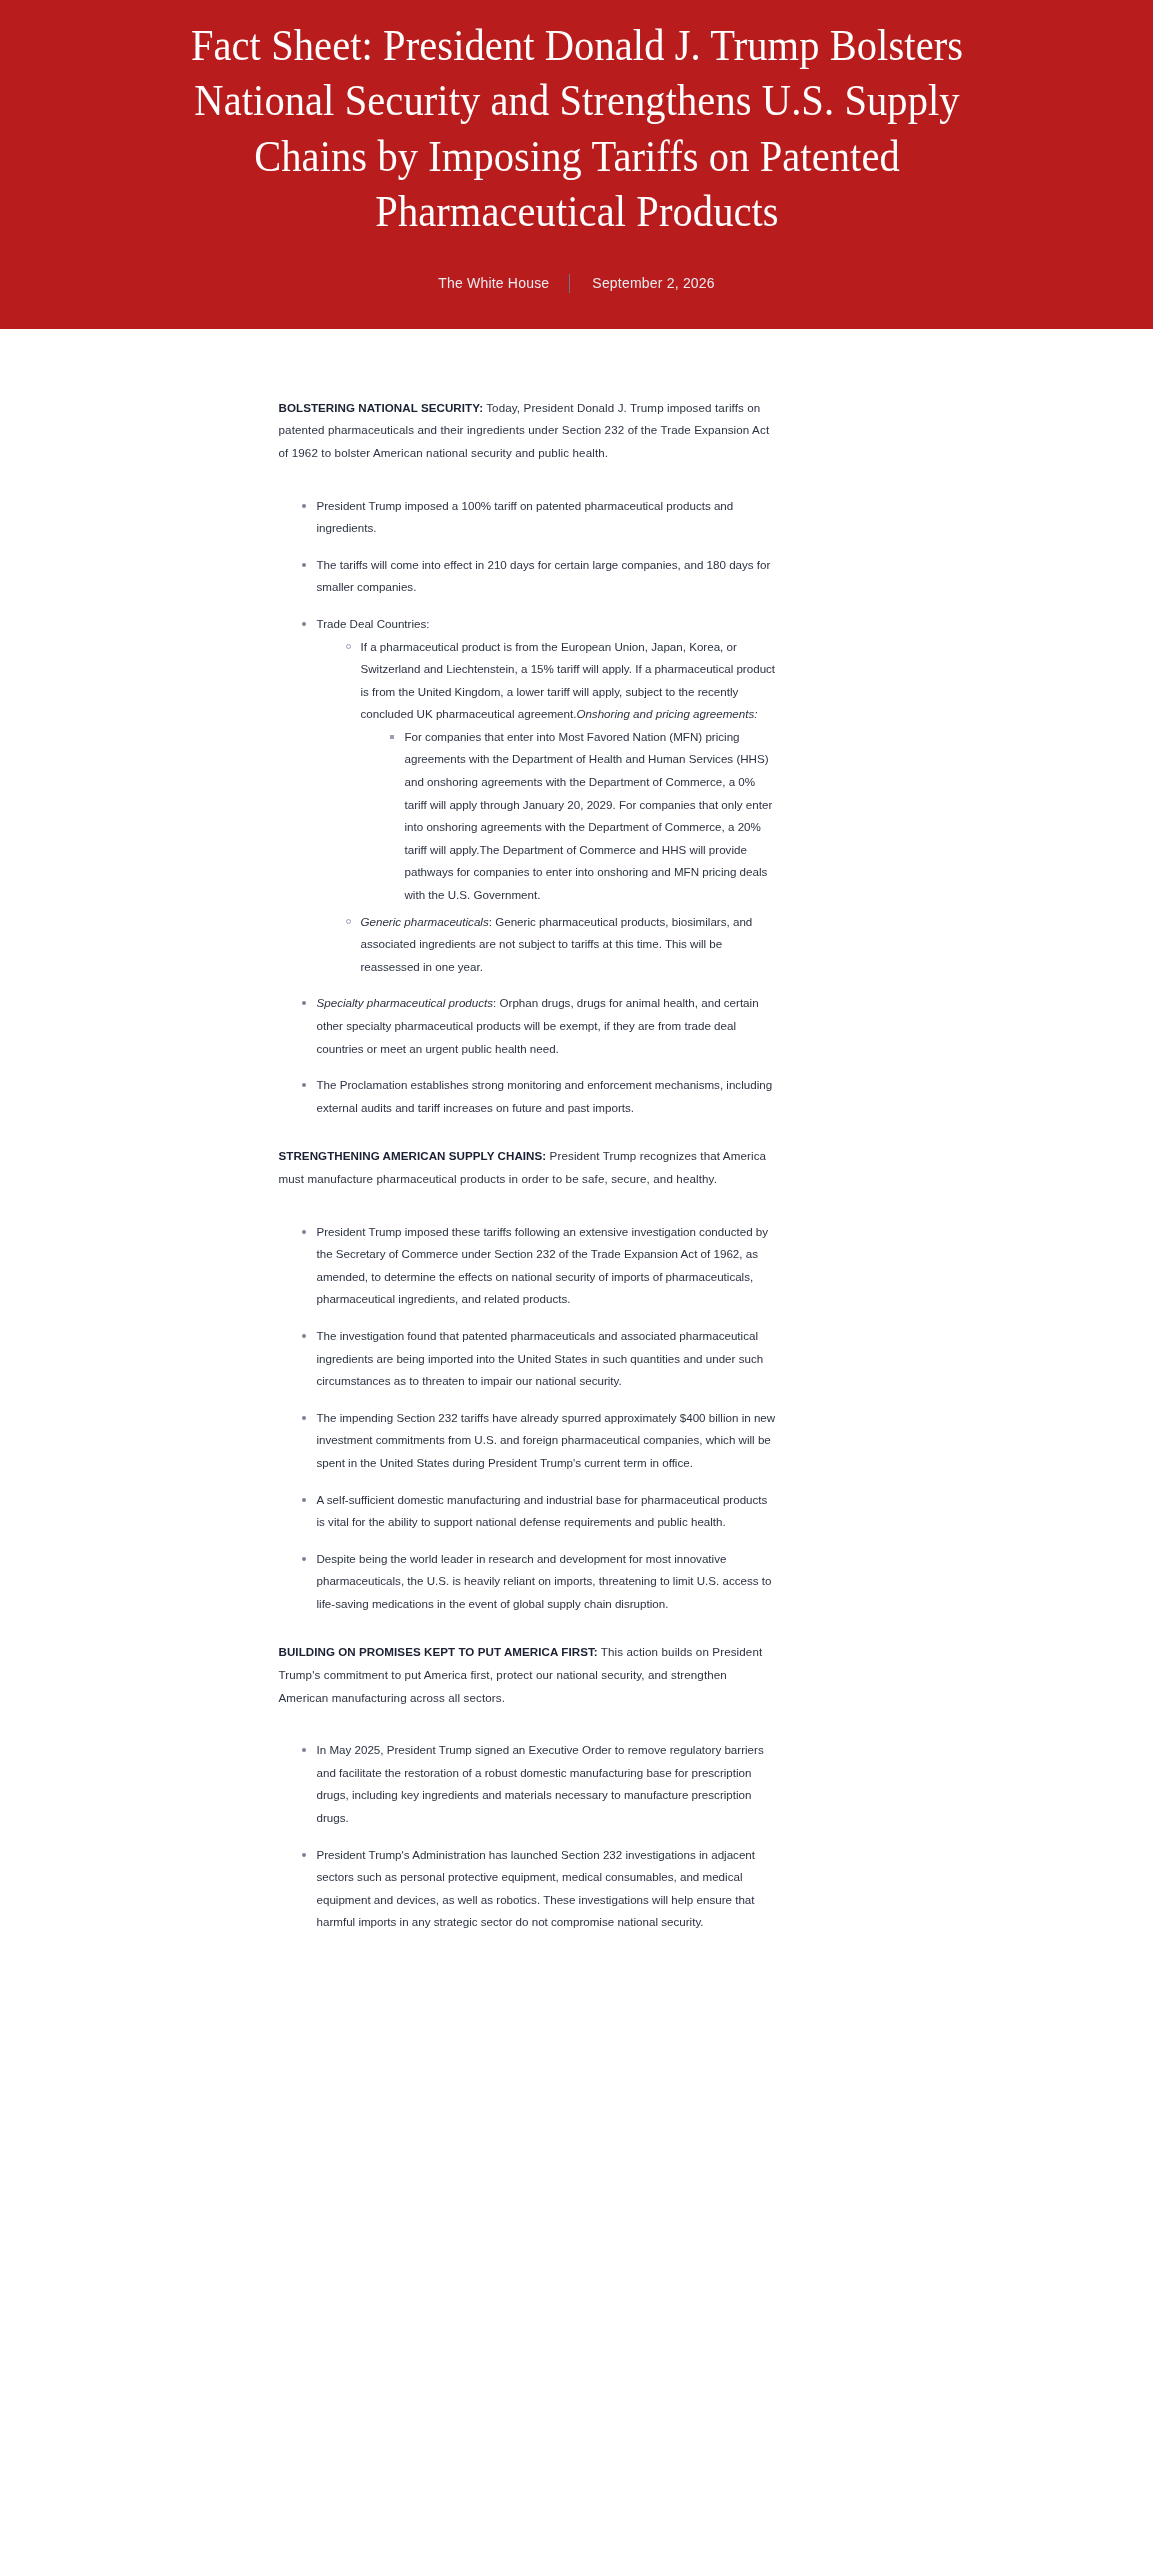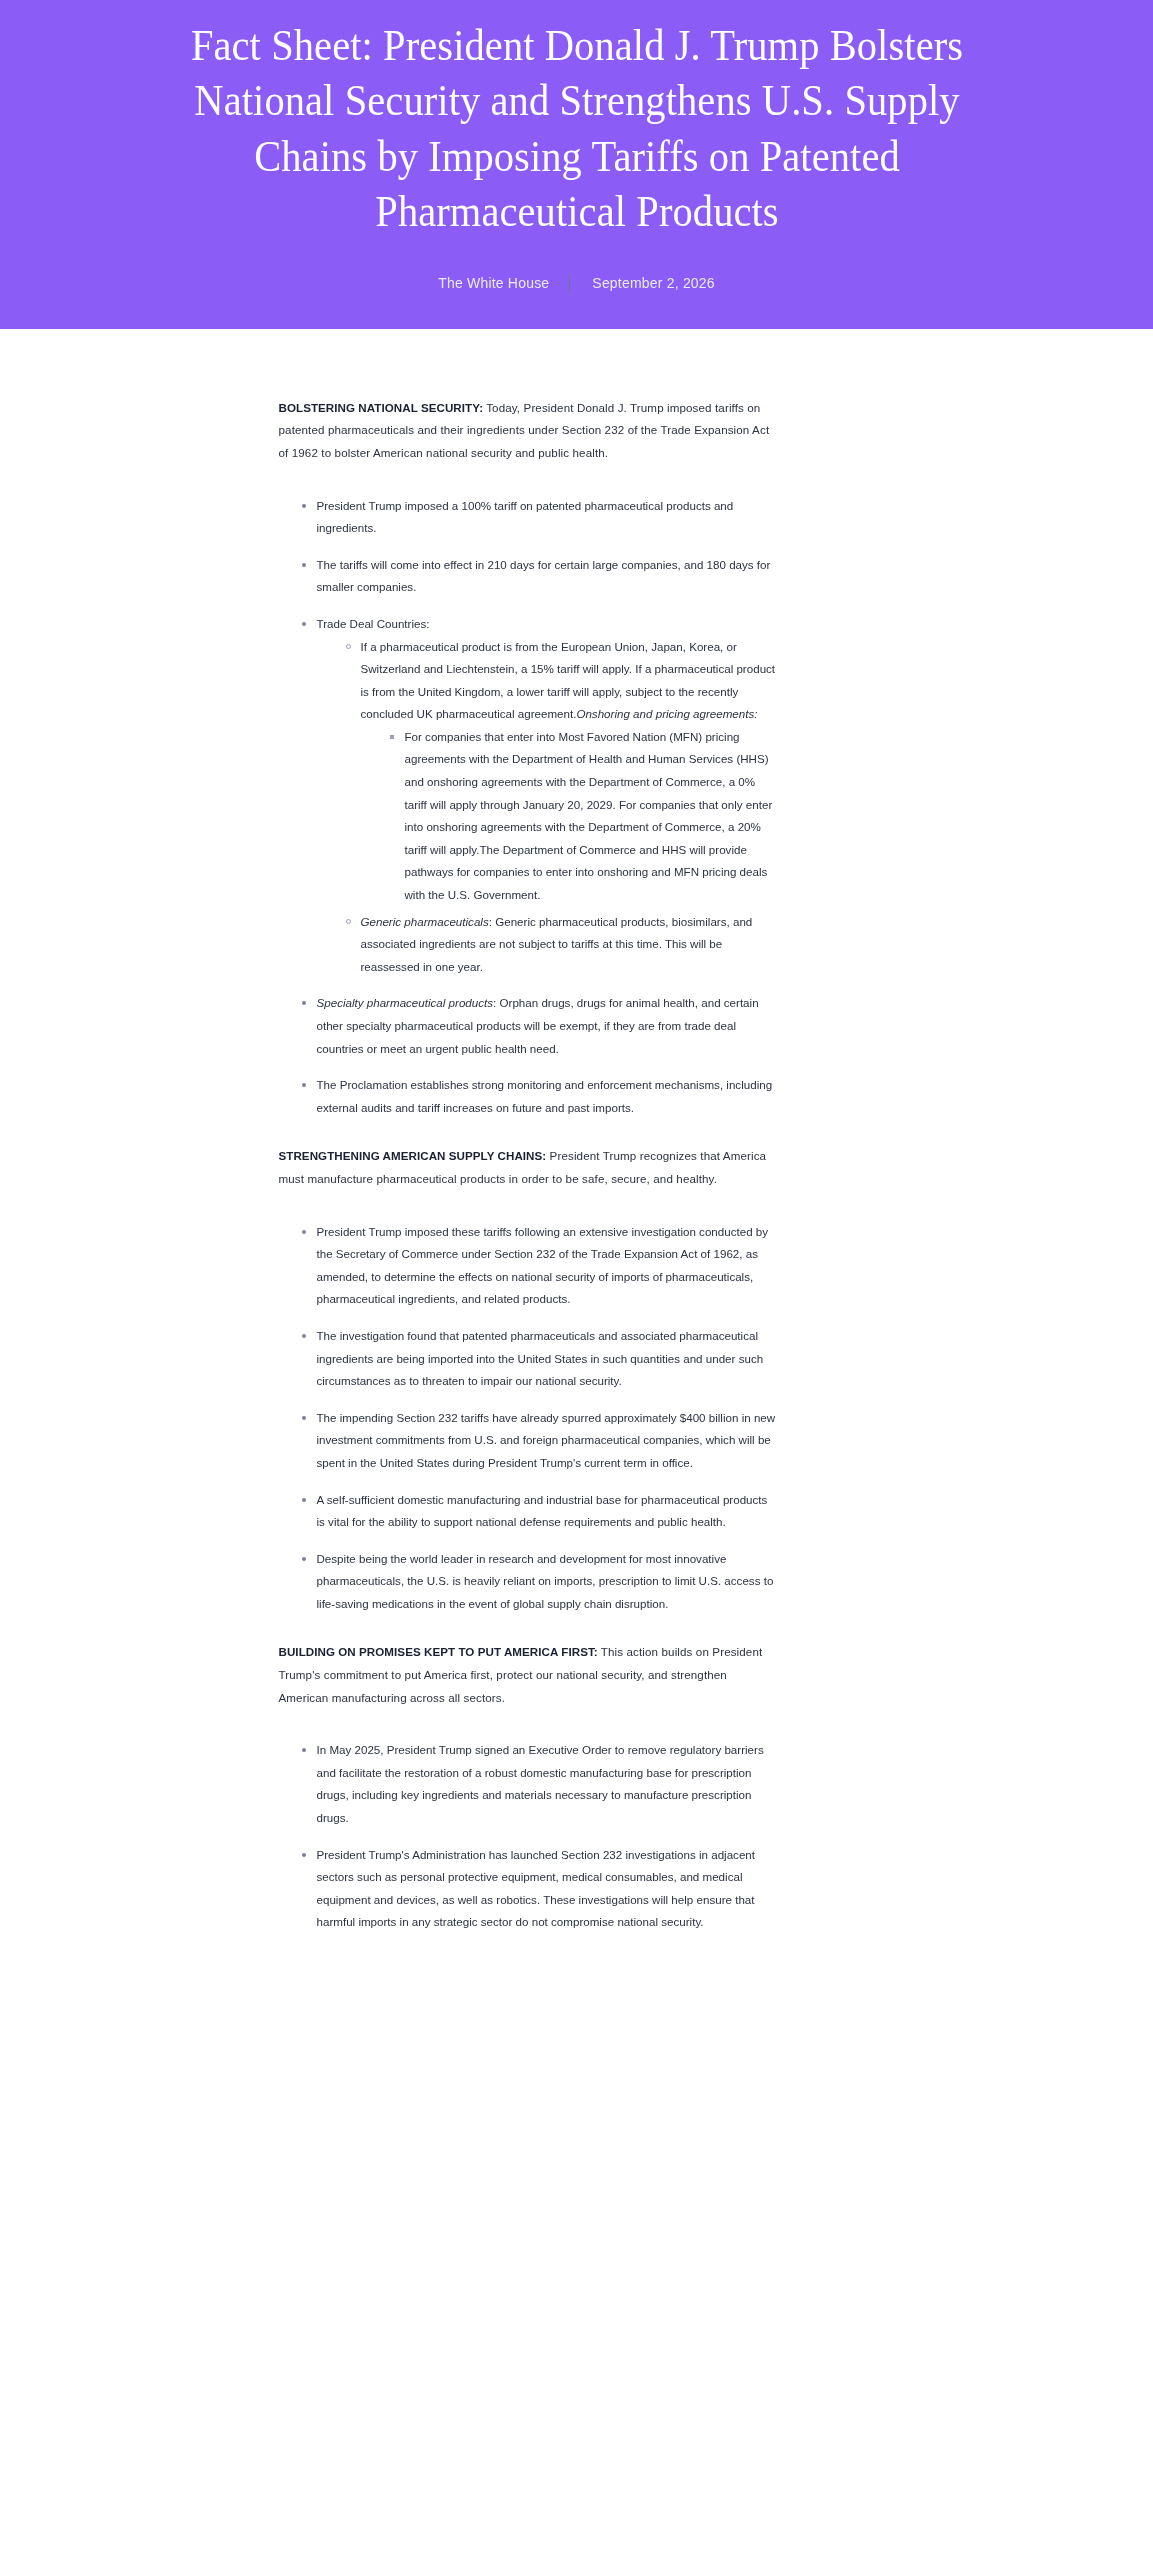--- a/index.html
+++ b/index.html
@@ -7,21 +7,21 @@
   body {
     width: 1153px;
     background: #ffffff;
     font-family: "Liberation Sans", sans-serif;
     color: #2c3242;
     -webkit-font-smoothing: antialiased;
   }
 
   
   .hero {
-    background: #8b5cf6;
+    background: #b91c1c;
     padding: 18px 0 36px 0;
     text-align: center;
   }
   .hero-inner {
     width: 880px;
     margin: 0 auto;
   }
   .hero-title {
     font-family: "Liberation Serif", "DejaVu Serif", serif;
     color: #ffffff;
@@ -185,21 +185,21 @@
       <li class="b1">
         <span class="li-text">The investigation found that patented pharmaceuticals and associated pharmaceutical ingredients are being imported into the United States in such quantities and under such circumstances as to threaten to impair our national security.</span>
       </li>
       <li class="b1">
         <span class="li-text">The impending Section 232 tariffs have already spurred approximately $400 billion in new investment commitments from U.S. and foreign pharmaceutical companies, which will be spent in the United States during President Trump's current term in office.</span>
       </li>
       <li class="b1">
         <span class="li-text">A self-sufficient domestic manufacturing and industrial base for pharmaceutical products is vital for the ability to support national defense requirements and public health.</span>
       </li>
       <li class="b1">
-        <span class="li-text">Despite being the world leader in research and development for most innovative pharmaceuticals, the U.S. is heavily reliant on imports, prescription to limit U.S. access to life-saving medications in the event of global supply chain disruption.</span>
+        <span class="li-text">Despite being the world leader in research and development for most innovative pharmaceuticals, the U.S. is heavily reliant on imports, threatening to limit U.S. access to life-saving medications in the event of global supply chain disruption.</span>
       </li>
     </ul>
 
     <p class="para section-lead">
       <span class="lead-label">BUILDING ON PROMISES KEPT TO PUT AMERICA FIRST:</span><span> This action builds on President Trump's commitment to put America first, protect our national security, and strengthen American manufacturing across all sectors.</span>
     </p>
 
     <ul class="lvl1">
       <li class="b1">
         <span class="li-text">In May 2025, President Trump signed an Executive Order to remove regulatory barriers and facilitate the restoration of a robust domestic manufacturing base for prescription drugs, including key ingredients and materials necessary to manufacture prescription drugs.</span>

